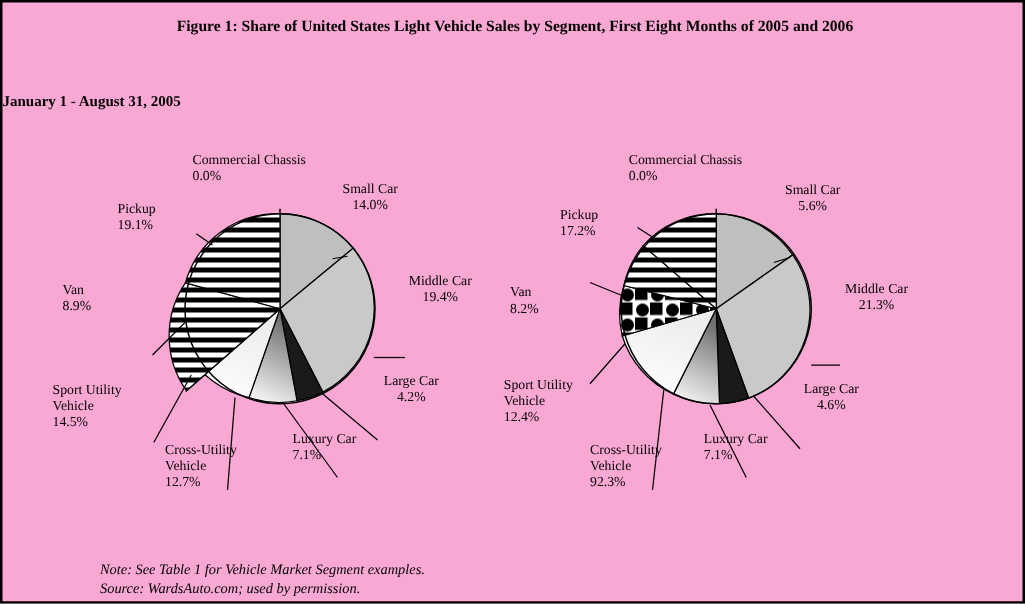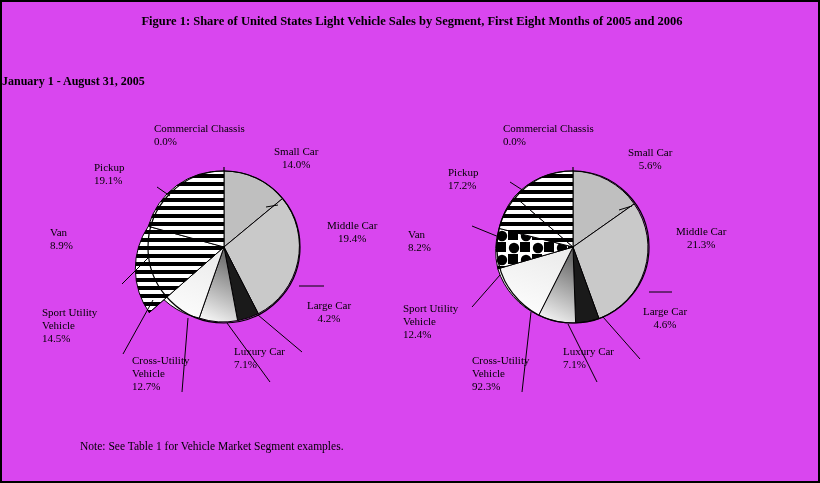--- a/index.html
+++ b/index.html
@@ -9,21 +9,21 @@
   }
   body {
     font-family: "Liberation Serif", serif;
   }
   #page {
     position: relative;
     width: 820px;
     height: 483px;
     box-sizing: border-box;
     border: 2px solid #000000;
-    background: #d946ef;
+    background: #f9a8d4;
     overflow: hidden;
   }
   #figure-title {
     position: absolute;
     top: 12px;
     left: 0;
     width: 820px;
     text-align: center;
     font-size: 12.5px;
     font-weight: bold;
@@ -61,24 +61,25 @@
     color: #000000;
     line-height: 13px;
     white-space: nowrap;
   }
   .label .pct { display: block; }
   .label.center { text-align: left; margin-top: 16px; }
   .label.left { text-align: center; }
   #note {
     position: absolute;
     left: 78px;
-    top: 437px;
+    top: 447px;
     font-size: 11.5px;
     line-height: 15px;
     color: #000000;
+    font-style: italic;
   }
   svg { display: block; }
 </style>
 </head>
 <body>
 
 <div id="page">
 
   <div id="figure-title">Figure 1: Share of United States Light Vehicle Sales by Segment, First Eight Months of 2005 and 2006</div>
 
@@ -288,15 +289,16 @@
     </div>
 
     <div class="label center" style="left:48px; top:88px; width:80px;">
       <span>Pickup</span>
       <span class="pct">17.2%</span>
     </div>
   </div>
 
   <div id="note">
     <div>Note: See Table 1 for Vehicle Market Segment examples.</div>
+    <div>Source: WardsAuto.com; used by permission.</div>
   </div>
 
 </div>
 
 </body></html>

